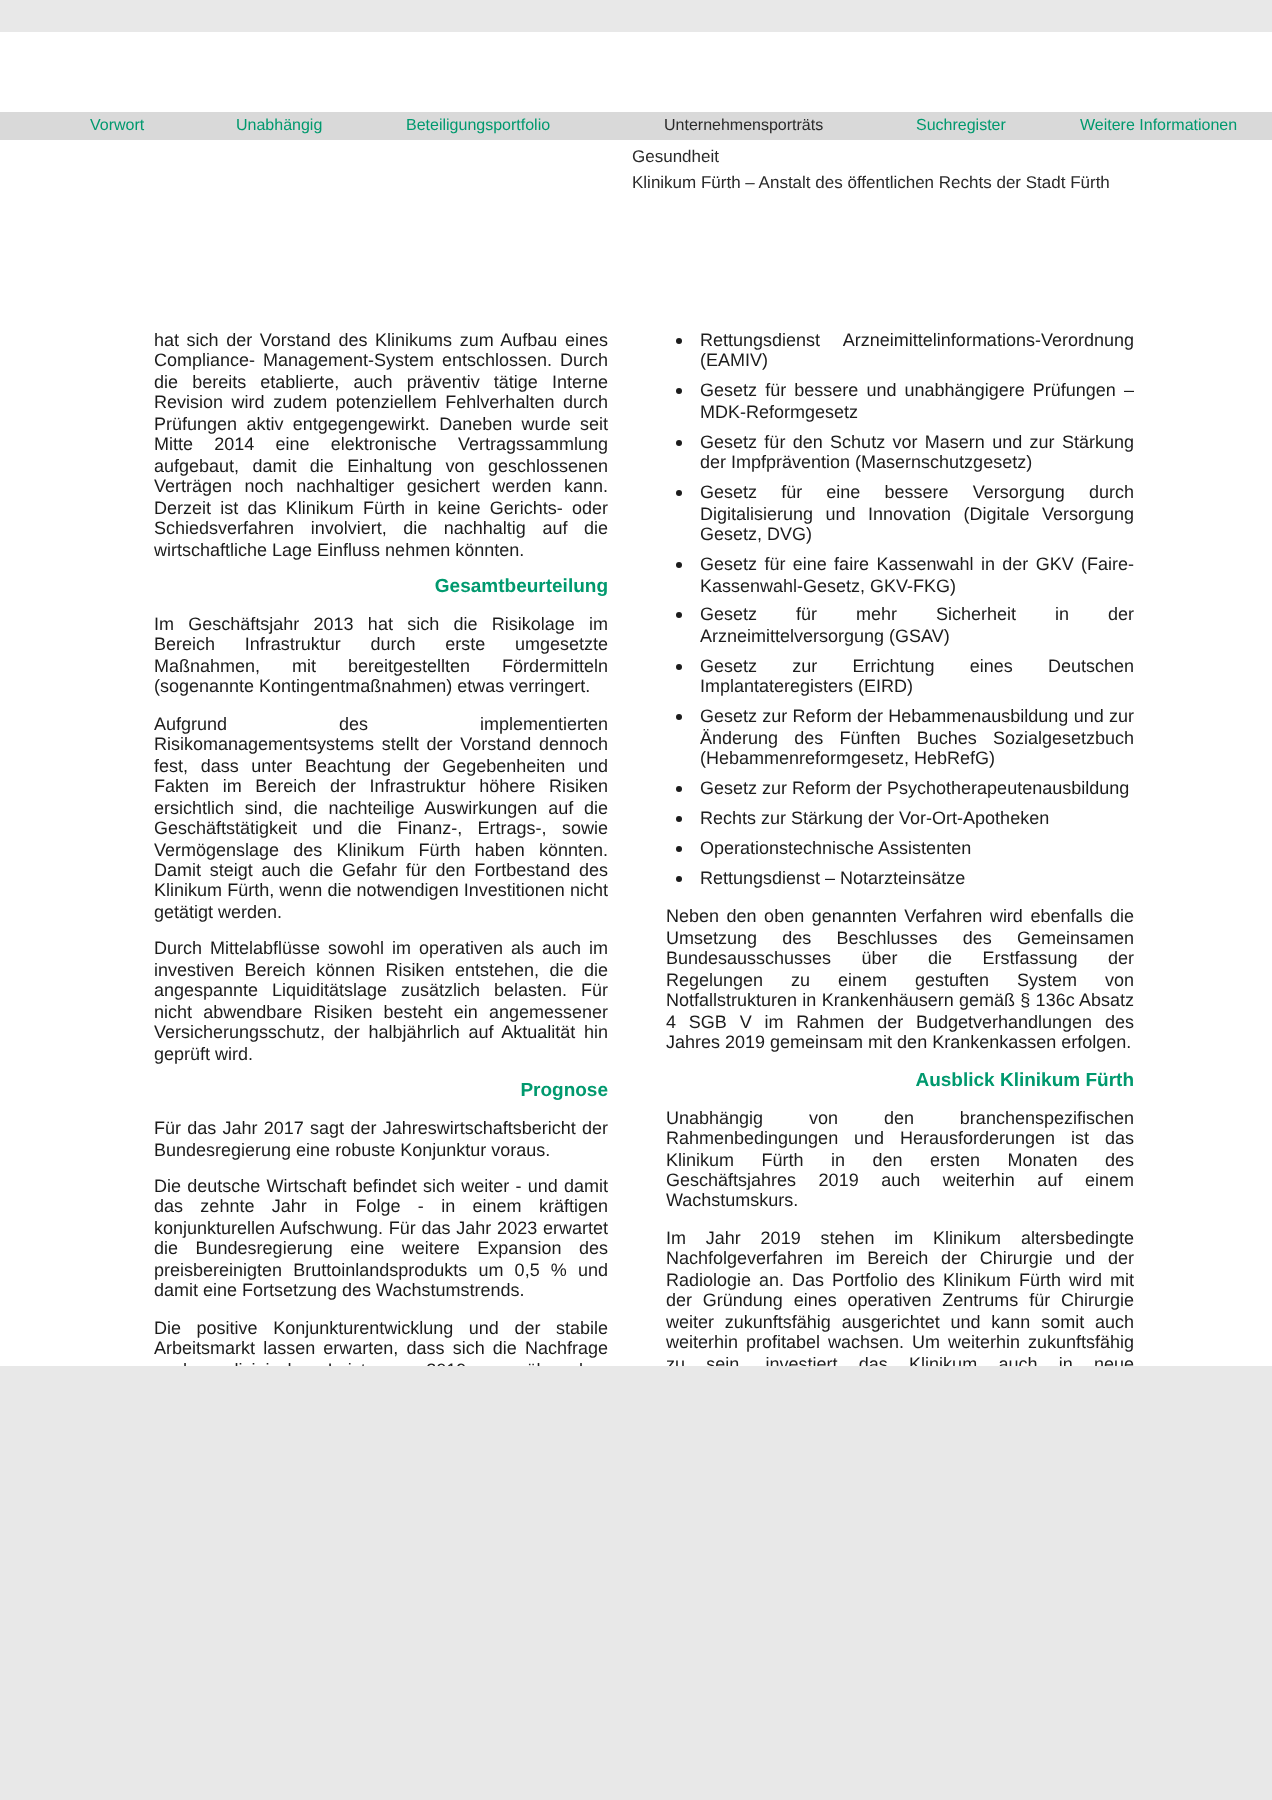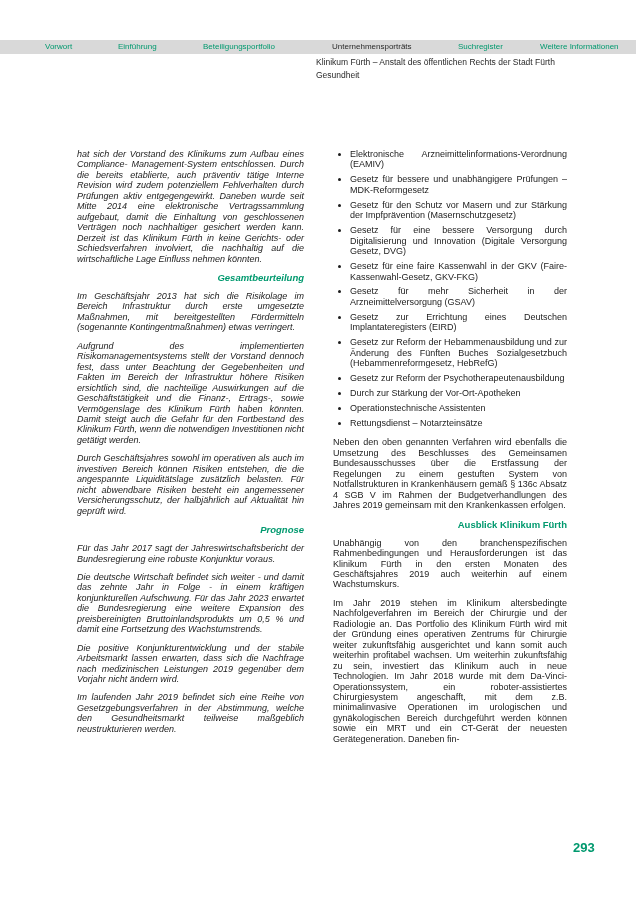--- a/index.html
+++ b/index.html
@@ -2,23 +2,23 @@
 <html><head>
 <meta charset="utf-8">
 <style>
   * { margin: 0; padding: 0; box-sizing: border-box; }
   html, body { background: #e8e8e8; }
   body { font-family: "Liberation Sans", sans-serif; }
 
   .page {
     position: relative;
     width: 636px;
-    height: 900px;
+    height: 667px;
     background: #ffffff;
-    margin: 0 auto;
+    margin: 16px auto;
     overflow: hidden;
     color: #1c1c1c;
   }
 
   
   .nav-bar {
     position: absolute;
     top: 40px;
     left: 0;
     width: 636px;
@@ -51,21 +51,21 @@
   
   .content {
     position: absolute;
     top: 149px;
     left: 77px;
     width: 490px;
     display: flex;
     gap: 29px;
   }
   .col { font-size: 9px; line-height: 10.45px; text-align: justify; }
-  .col-left  { width: 227px; font-style: italic; }
+  .col-left  { width: 227px; }
   .col-right { width: 234px; }
 
   .col p { margin-bottom: 8px; }
   .col h3 {
     font-size: 9.5px;
     line-height: 11px;
     font-weight: bold;
     color: #00996e;
     text-align: right;
     margin: 7px 0 8px 0;
@@ -91,59 +91,59 @@
     color: #00996e;
   }
 </style>
 </head>
 <body>
 
 <div class="page">
 
   <div class="nav-bar">
     <span class="nav-item" style="left:45px">Vorwort</span>
-    <span class="nav-item" style="left:118px">Einführung</span>
+    <span class="nav-item" style="left:118px">Unabhängig</span>
     <span class="nav-item" style="left:203px">Beteiligungsportfolio</span>
     <span class="nav-item active" style="left:332px">Unternehmensporträts</span>
     <span class="nav-item" style="left:458px">Suchregister</span>
     <span class="nav-item" style="left:540px">Weitere Informationen</span>
   </div>
 
   <div class="sub-header">
+    <div>Gesundheit</div>
     <div>Klinikum Fürth – Anstalt des öffentlichen Rechts der Stadt Fürth</div>
-    <div>Gesundheit</div>
   </div>
 
   <div class="content">
 
     <div class="col col-left">
       <p>hat sich der Vorstand des Klinikums zum Aufbau eines Compliance- Management-System entschlossen. Durch die bereits etablierte, auch präventiv tätige Interne Revision wird zudem potenziellem Fehlverhalten durch Prüfungen aktiv entgegengewirkt. Daneben wurde seit Mitte 2014 eine elektronische Vertragssammlung aufgebaut, damit die Einhaltung von geschlossenen Verträgen noch nachhaltiger gesichert werden kann. Derzeit ist das Klinikum Fürth in keine Gerichts- oder Schiedsverfahren involviert, die nachhaltig auf die wirtschaftliche Lage Einfluss nehmen könnten.</p>
       <h3>Gesamtbeurteilung</h3>
       <p>Im Geschäftsjahr 2013 hat sich die Risikolage im Bereich Infrastruktur durch erste umgesetzte Maßnahmen, mit bereitgestellten Fördermitteln (sogenannte Kontingentmaßnahmen) etwas verringert.</p>
       <p>Aufgrund des implementierten Risikomanagementsystems stellt der Vorstand dennoch fest, dass unter Beachtung der Gegebenheiten und Fakten im Bereich der Infrastruktur höhere Risiken ersichtlich sind, die nachteilige Auswirkungen auf die Geschäftstätigkeit und die Finanz-, Ertrags-, sowie Vermögenslage des Klinikum Fürth haben könnten. Damit steigt auch die Gefahr für den Fortbestand des Klinikum Fürth, wenn die notwendigen Investitionen nicht getätigt werden.</p>
-      <p>Durch Geschäftsjahres sowohl im operativen als auch im investiven Bereich können Risiken entstehen, die die angespannte Liquiditätslage zusätzlich belasten. Für nicht abwendbare Risiken besteht ein angemessener Versicherungsschutz, der halbjährlich auf Aktualität hin geprüft wird.</p>
+      <p>Durch Mittelabflüsse sowohl im operativen als auch im investiven Bereich können Risiken entstehen, die die angespannte Liquiditätslage zusätzlich belasten. Für nicht abwendbare Risiken besteht ein angemessener Versicherungsschutz, der halbjährlich auf Aktualität hin geprüft wird.</p>
       <h3>Prognose</h3>
       <p>Für das Jahr 2017 sagt der Jahreswirtschaftsbericht der Bundesregierung eine robuste Konjunktur voraus.</p>
       <p>Die deutsche Wirtschaft befindet sich weiter - und damit das zehnte Jahr in Folge - in einem kräftigen konjunkturellen Aufschwung. Für das Jahr 2023 erwartet die Bundesregierung eine weitere Expansion des preisbereinigten Bruttoinlandsprodukts um 0,5 % und damit eine Fortsetzung des Wachstumstrends.</p>
       <p>Die positive Konjunkturentwicklung und der stabile Arbeitsmarkt lassen erwarten, dass sich die Nachfrage nach medizinischen Leistungen 2019 gegenüber dem Vorjahr nicht ändern wird.</p>
       <p>Im laufenden Jahr 2019 befindet sich eine Reihe von Gesetzgebungsverfahren in der Abstimmung, welche den Gesundheitsmarkt teilweise maßgeblich neustrukturieren werden.</p>
     </div>
 
     <div class="col col-right">
       <ul>
-        <li>Elektronische Arzneimittelinformations-Verordnung (EAMIV)</li>
+        <li>Rettungsdienst Arzneimittelinformations-Verordnung (EAMIV)</li>
         <li>Gesetz für bessere und unabhängigere Prüfungen – MDK-Reformgesetz</li>
         <li>Gesetz für den Schutz vor Masern und zur Stärkung der Impfprävention (Masernschutzgesetz)</li>
         <li>Gesetz für eine bessere Versorgung durch Digitalisierung und Innovation (Digitale Versorgung Gesetz, DVG)</li>
         <li>Gesetz für eine faire Kassenwahl in der GKV (Faire-Kassenwahl-Gesetz, GKV-FKG)</li>
         <li>Gesetz für mehr Sicherheit in der Arzneimittelversorgung (GSAV)</li>
         <li>Gesetz zur Errichtung eines Deutschen Implantateregisters (EIRD)</li>
         <li>Gesetz zur Reform der Hebammenausbildung und zur Änderung des Fünften Buches Sozialgesetzbuch (Hebammenreformgesetz, HebRefG)</li>
         <li>Gesetz zur Reform der Psychotherapeutenausbildung</li>
-        <li>Durch zur Stärkung der Vor-Ort-Apotheken</li>
+        <li>Rechts zur Stärkung der Vor-Ort-Apotheken</li>
         <li>Operationstechnische Assistenten</li>
         <li>Rettungsdienst – Notarzteinsätze</li>
       </ul>
       <p>Neben den oben genannten Verfahren wird ebenfalls die Umsetzung des Beschlusses des Gemeinsamen Bundesausschusses über die Erstfassung der Regelungen zu einem gestuften System von Notfallstrukturen in Krankenhäusern gemäß § 136c Absatz 4 SGB V im Rahmen der Budgetverhandlungen des Jahres 2019 gemeinsam mit den Krankenkassen erfolgen.</p>
       <h3>Ausblick Klinikum Fürth</h3>
       <p>Unabhängig von den branchenspezifischen Rahmenbedingungen und Herausforderungen ist das Klinikum Fürth in den ersten Monaten des Geschäftsjahres 2019 auch weiterhin auf einem Wachstumskurs.</p>
       <p>Im Jahr 2019 stehen im Klinikum altersbedingte Nachfolgeverfahren im Bereich der Chirurgie und der Radiologie an. Das Portfolio des Klinikum Fürth wird mit der Gründung eines operativen Zentrums für Chirurgie weiter zukunftsfähig ausgerichtet und kann somit auch weiterhin profitabel wachsen. Um weiterhin zukunftsfähig zu sein, investiert das Klinikum auch in neue Technologien. Im Jahr 2018 wurde mit dem Da-Vinci-Operationssystem, ein roboter-assistiertes Chirurgiesystem angeschafft, mit dem z.B. minimalinvasive Operationen im urologischen und gynäkologischen Bereich durchgeführt werden können sowie ein MRT und ein CT-Gerät der neuesten Gerätegeneration. Daneben fin-</p>
     </div>
 
   </div>

